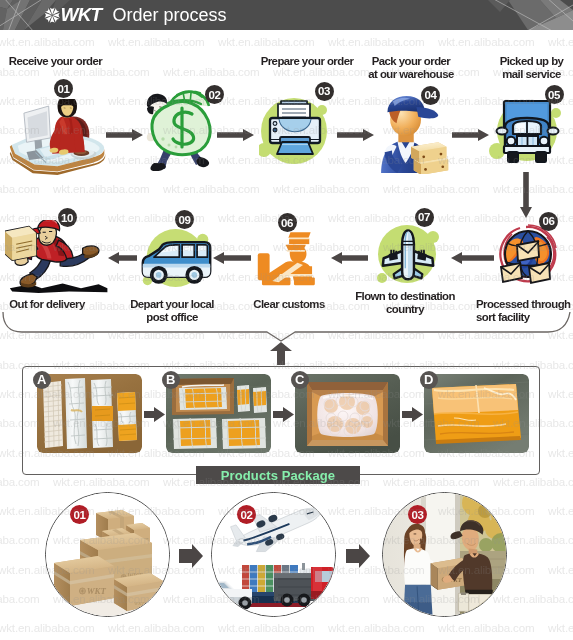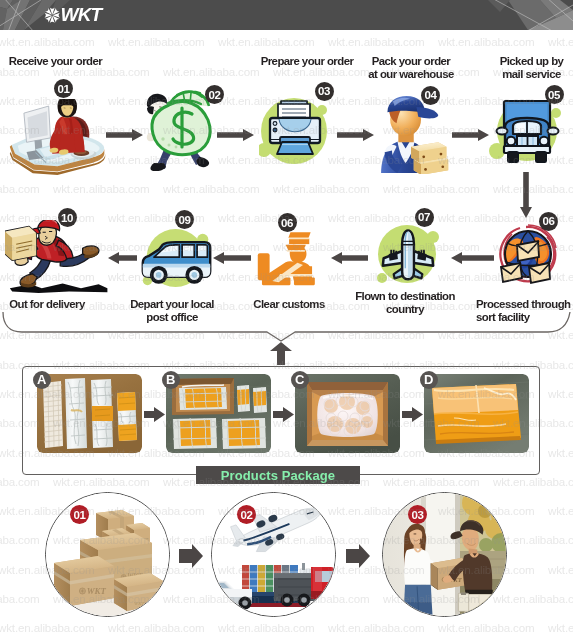--- a/index.html
+++ b/index.html
@@ -66,20 +66,23 @@
           <path d="M12.57,11.43 L17.44,1.61 Q17.23,6.77 22.39,6.56 Z"></path>
           <path d="M12.80,12.00 L23.20,8.50 Q19.40,12.00 23.20,15.50 Z"></path>
           <path d="M12.57,12.57 L22.39,17.44 Q17.23,17.23 17.44,22.39 Z"></path>
           <path d="M12.00,12.80 L15.50,23.20 Q12.00,19.40 8.50,23.20 Z"></path>
           <path d="M11.43,12.57 L6.56,22.39 Q6.77,17.23 1.61,17.44 Z"></path>
           <path d="M11.20,12.00 L0.80,15.50 Q4.60,12.00 0.80,8.50 Z"></path>
           <path d="M11.43,11.43 L1.61,6.56 Q6.77,6.77 6.56,1.61 Z"></path>
         </g>
       </svg>
       <span class="wkt" style="margin-left:0.5px;">WKT</span>
+    </div>
+    <div class="hdrtext" style="left:112.5px;">
+      <span class="ttl">Order process</span>
     </div>
   </div>
 
   <div class="slabel" style="left:4px;top:55px;width:103px;">Receive your order</div>
   <div class="slabel" style="left:252px;top:55px;width:110px;">Prepare your order</div>
   <div class="slabel" style="left:356px;top:55px;width:110px;">Pack your order
 at our warehouse</div>
   <div class="slabel" style="left:487px;top:55px;width:89px;">Picked up by
 mail service</div>
 

